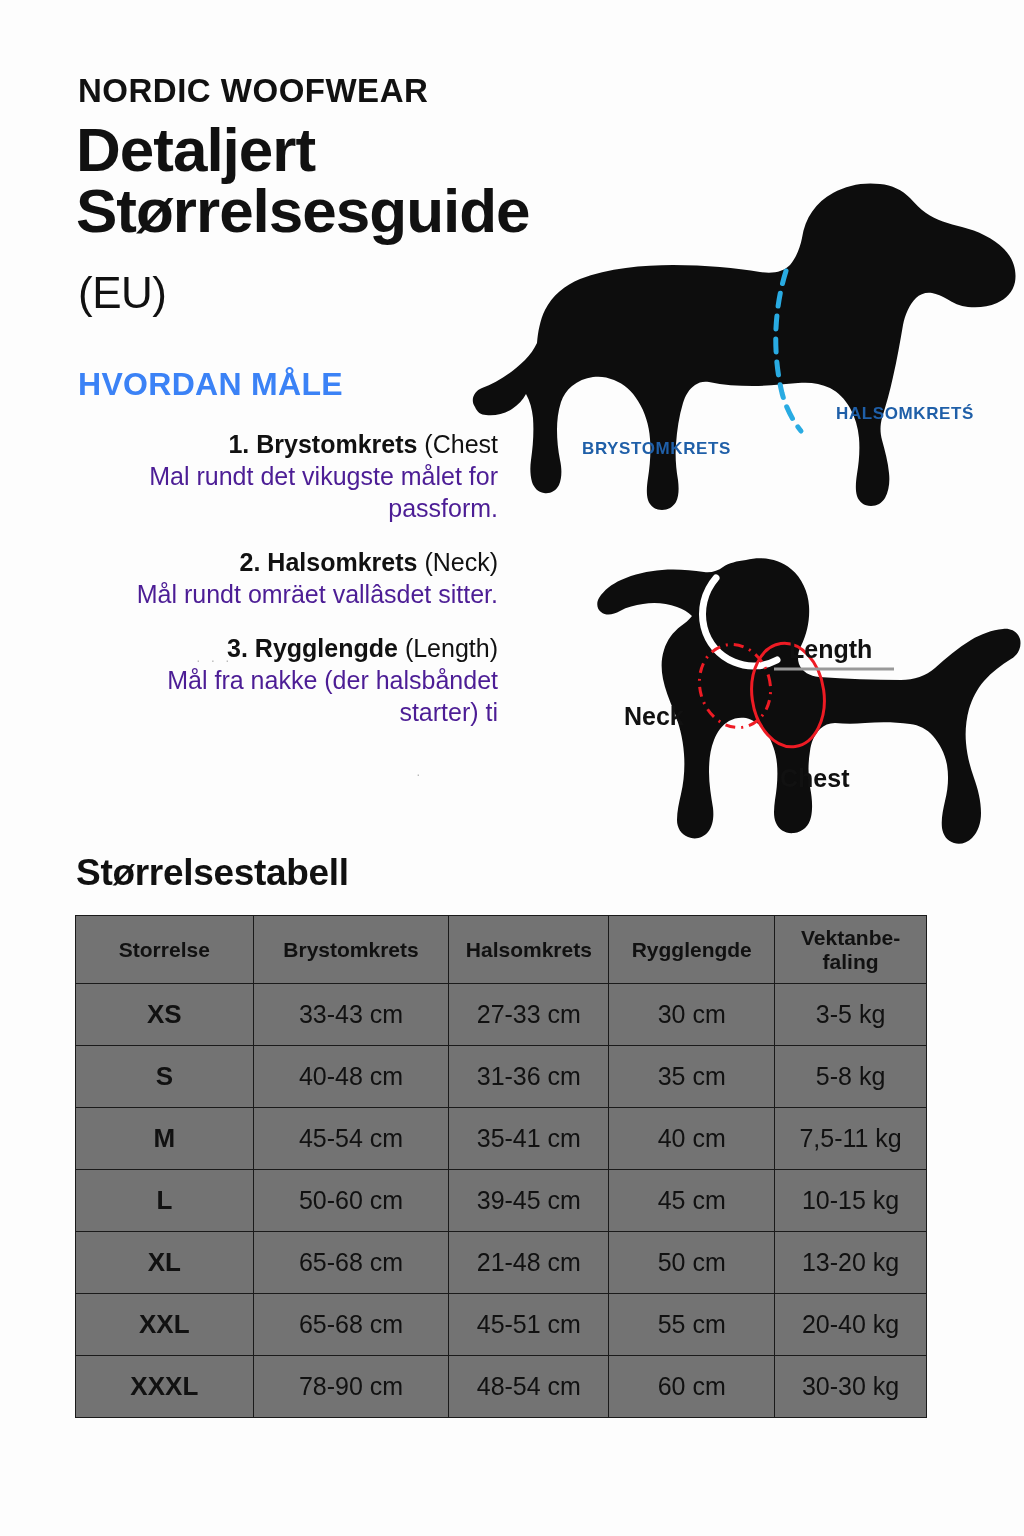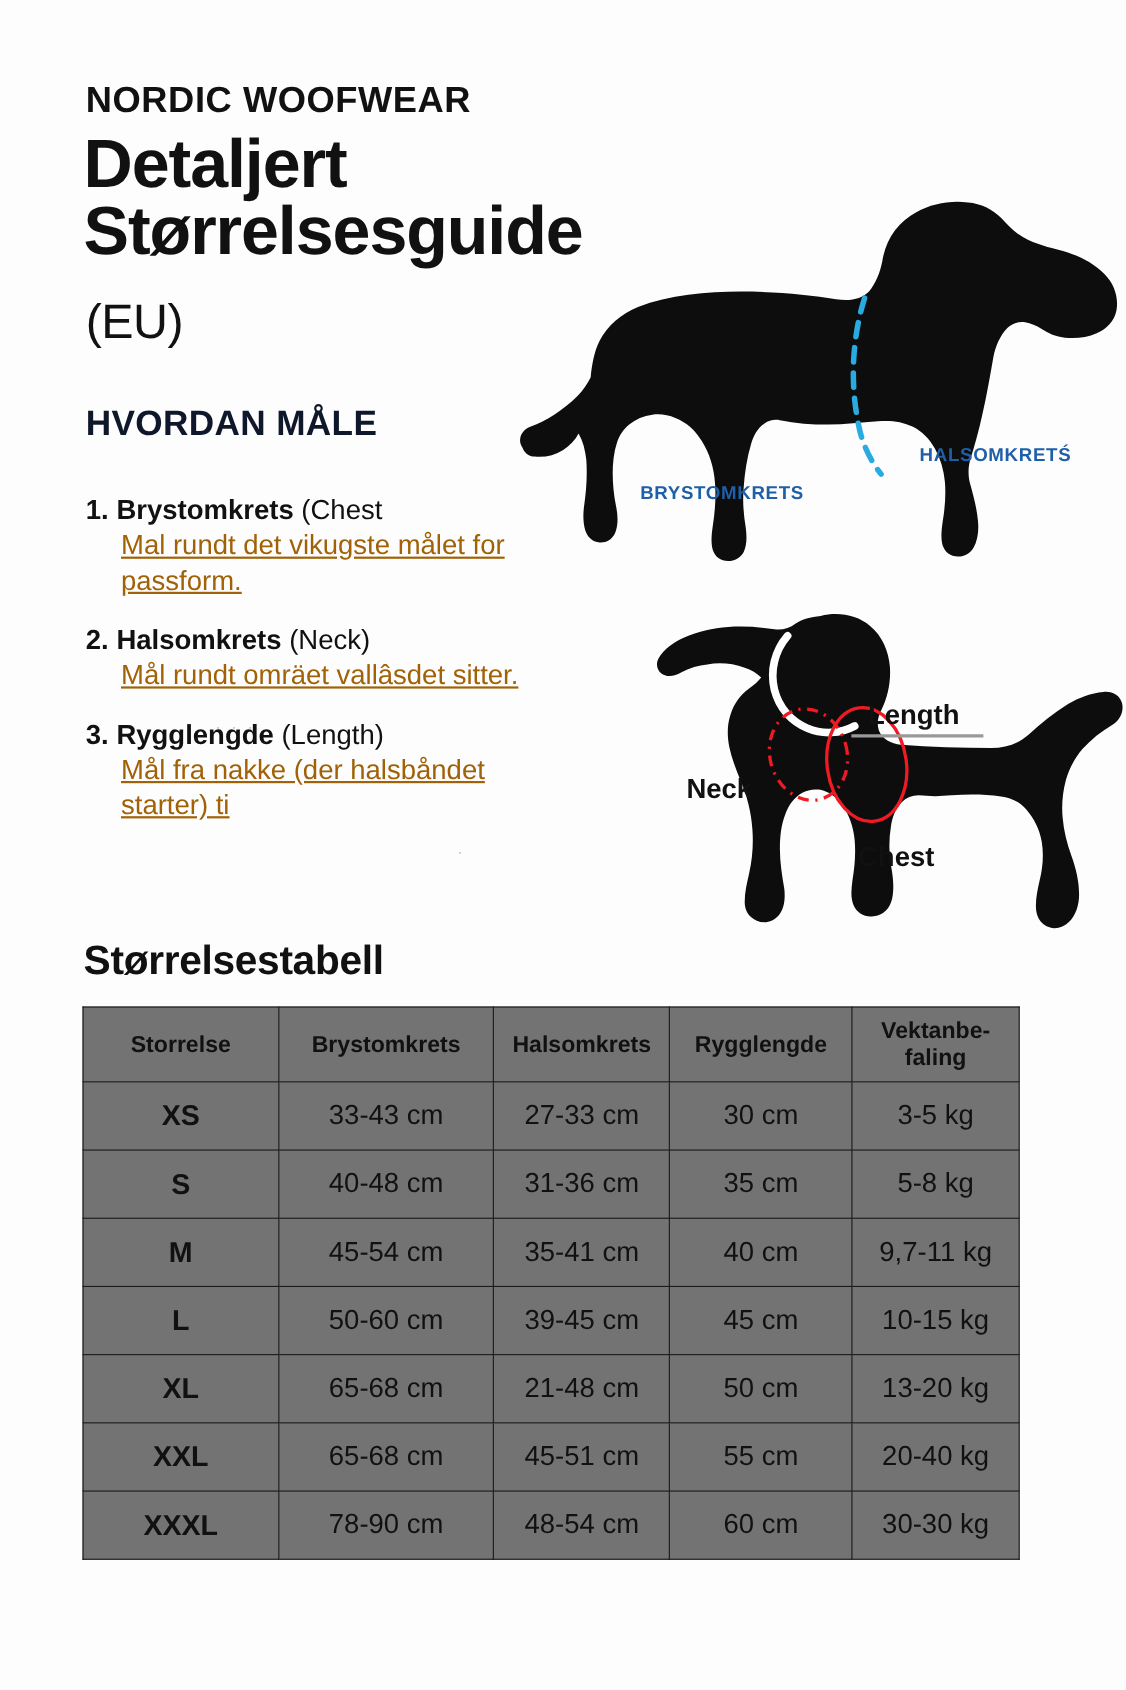--- a/index.html
+++ b/index.html
@@ -23,37 +23,36 @@
     font-size:62px; font-weight:bold; line-height:0.98;
     letter-spacing:-1px; color:#111;
   }
   .title .l2 { display:block; }
   .subtitle {
     position:absolute; left:78px; top:268px;
     font-size:44px; font-weight:normal; color:#111; letter-spacing:-0.5px;
   }
   .howto {
     position:absolute; left:78px; top:366px;
-    font-size:32px; font-weight:bold; letter-spacing:0.3px; color:#0f172a;
+    font-size:32px; font-weight:bold; letter-spacing:0.3px; color:#3b82f6;
   }
 
   
-  .steps { position:absolute; left:78px; top:448px; width:420px; }
+  .steps { position:absolute; left:78px; top:428px; width:420px;text-align:right; }
   .step { margin-bottom:22px; }
   .step-head {
     font-size:25px; line-height:1.28; color:#111;
     text-indent:-26px; padding-left:26px;
   }
   .step-head .num { font-weight:bold; }
   .step-head .term { font-weight:bold; }
   .step-head .paren { font-weight:normal; }
   .step-body {
-    font-size:25px; line-height:1.28; color:#a16207;
+    font-size:25px; line-height:1.28; color:#4c1d95;
     padding-left:32px;
-    text-decoration:underline;
   }
   .artifact {
     position:absolute; color:#bbb; font-size:14px; letter-spacing:3px;
     user-select:none;
   }
 
   
   .illus-top { position:absolute; left:468px; top:172px; width:556px; height:352px; }
   .illus-bot { position:absolute; left:596px; top:540px; width:428px; height:312px; }
   .illus-top svg, .illus-bot svg { display:block; width:100%; height:100%; }
@@ -332,21 +331,21 @@
         <td>40-48 cm</td>
         <td>31-36 cm</td>
         <td>35 cm</td>
         <td>5-8 kg</td>
       </tr>
       <tr>
         <td class="size-col">M</td>
         <td>45-54 cm</td>
         <td>35-41 cm</td>
         <td>40 cm</td>
-        <td>9,7-11 kg</td>
+        <td>7,5-11 kg</td>
       </tr>
       <tr>
         <td class="size-col">L</td>
         <td>50-60 cm</td>
         <td>39-45 cm</td>
         <td>45 cm</td>
         <td>10-15 kg</td>
       </tr>
       <tr>
         <td class="size-col">XL</td>

